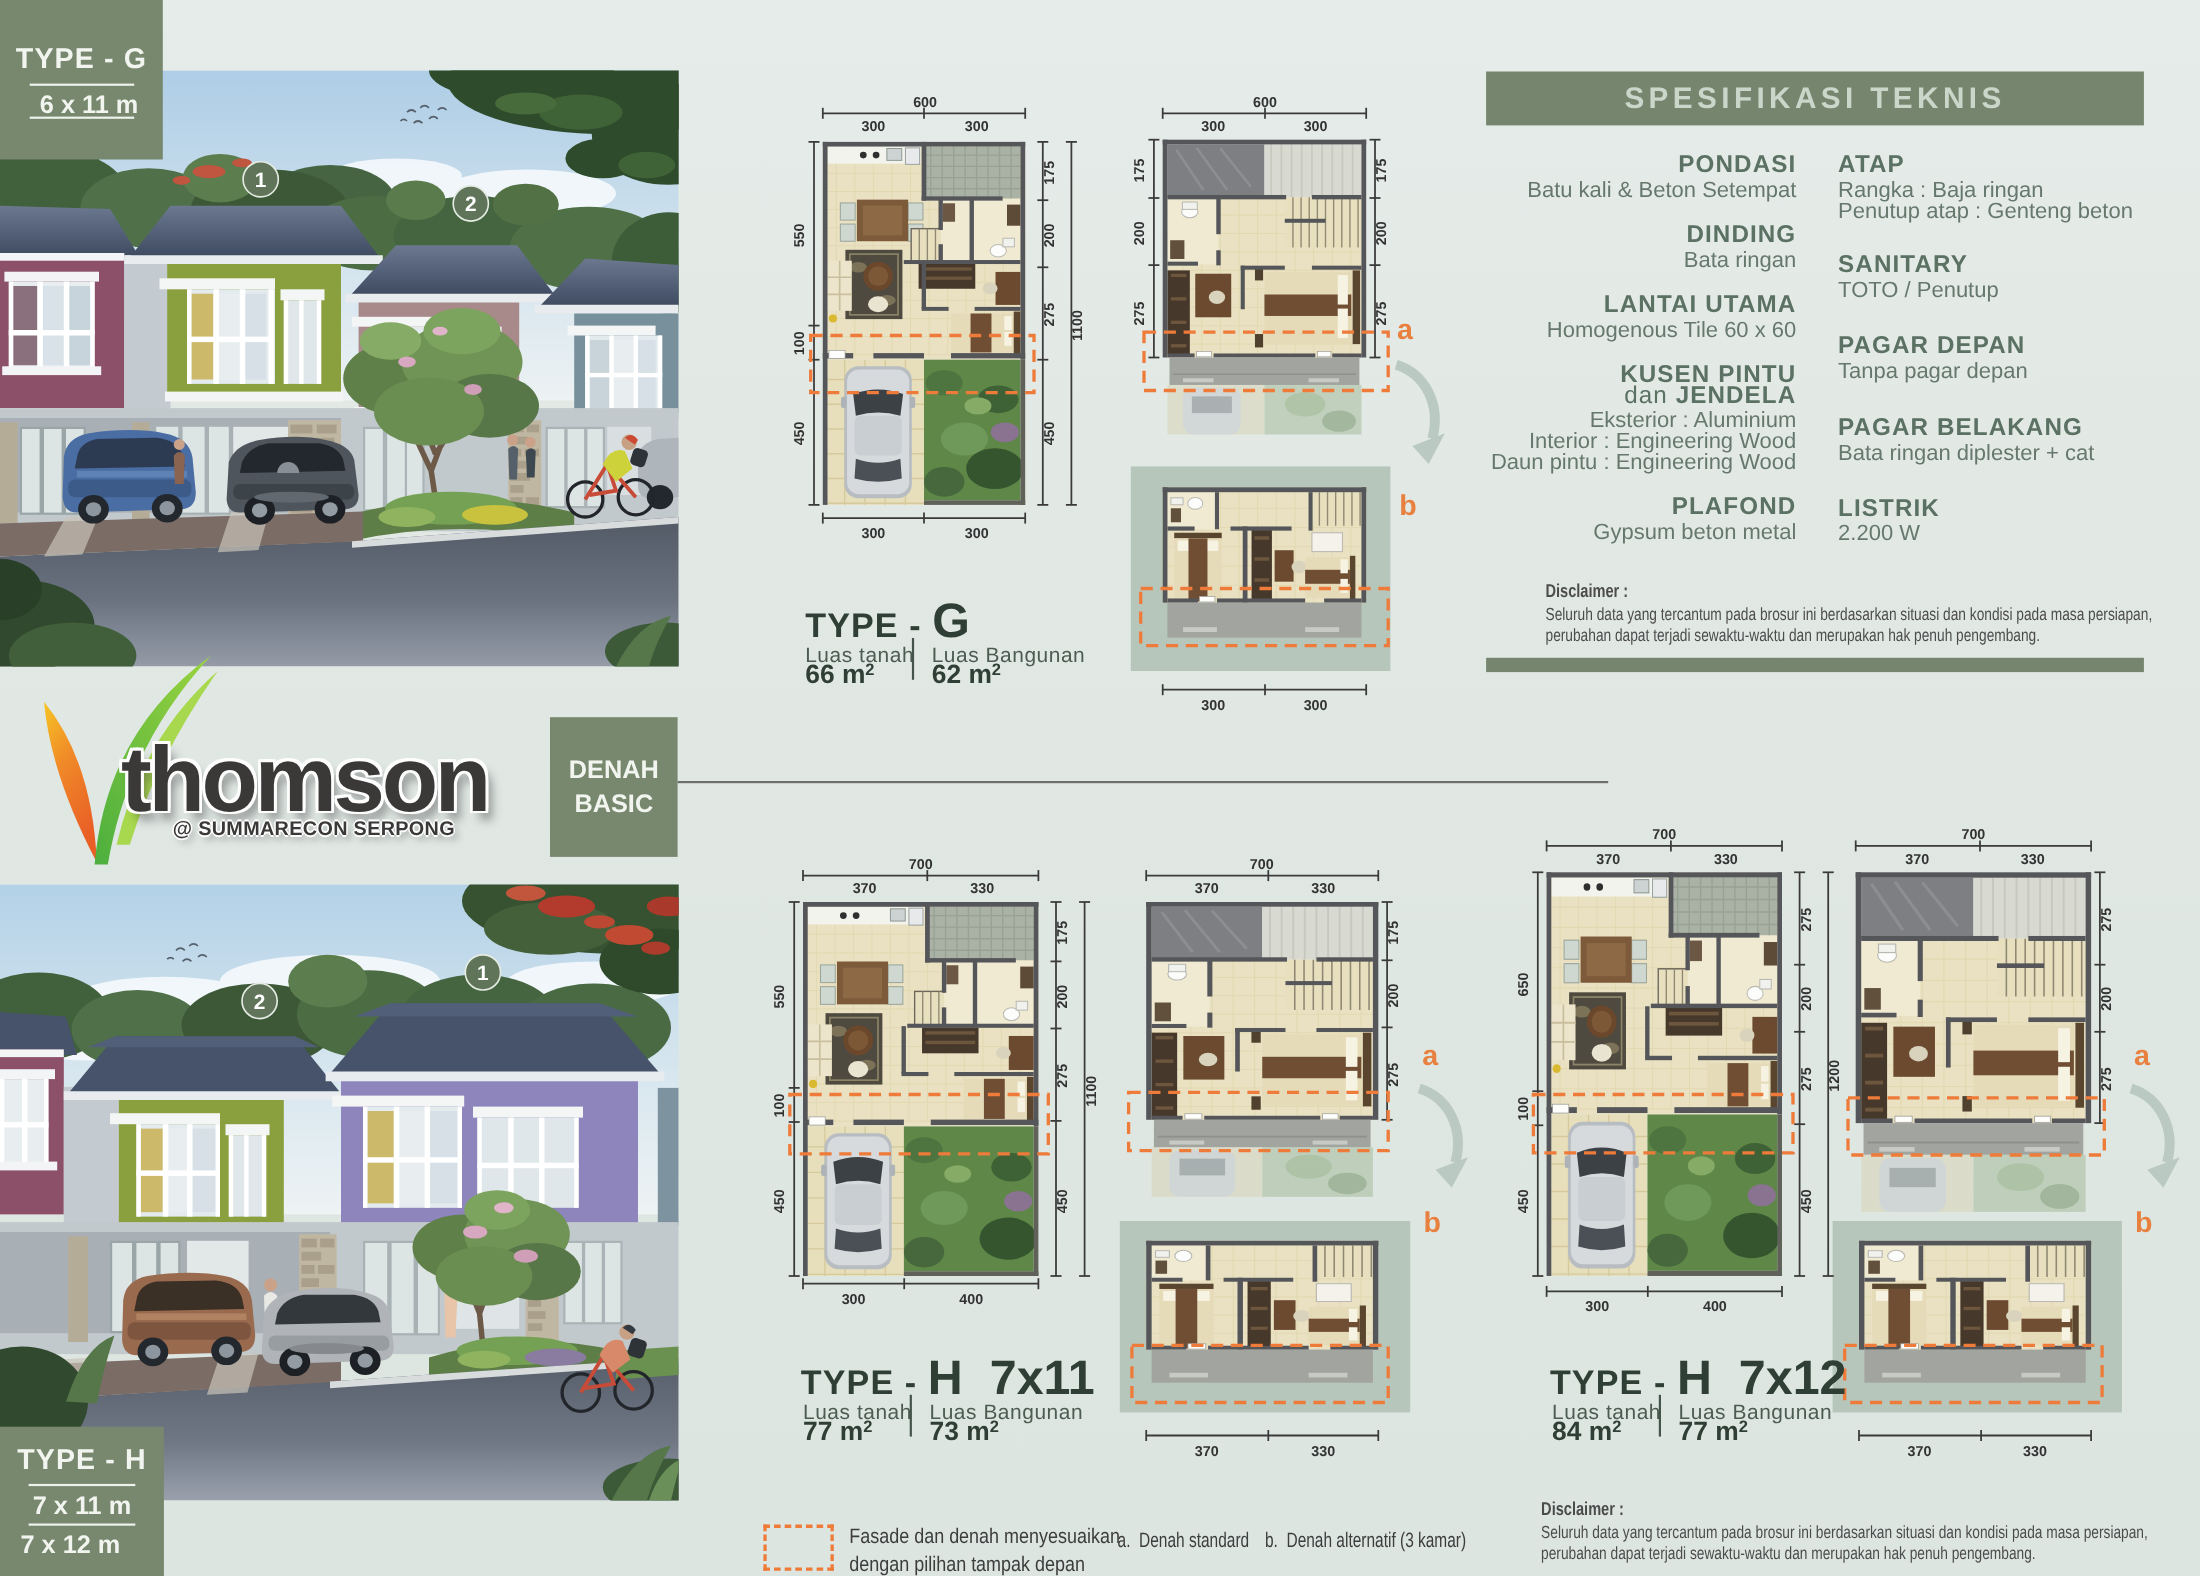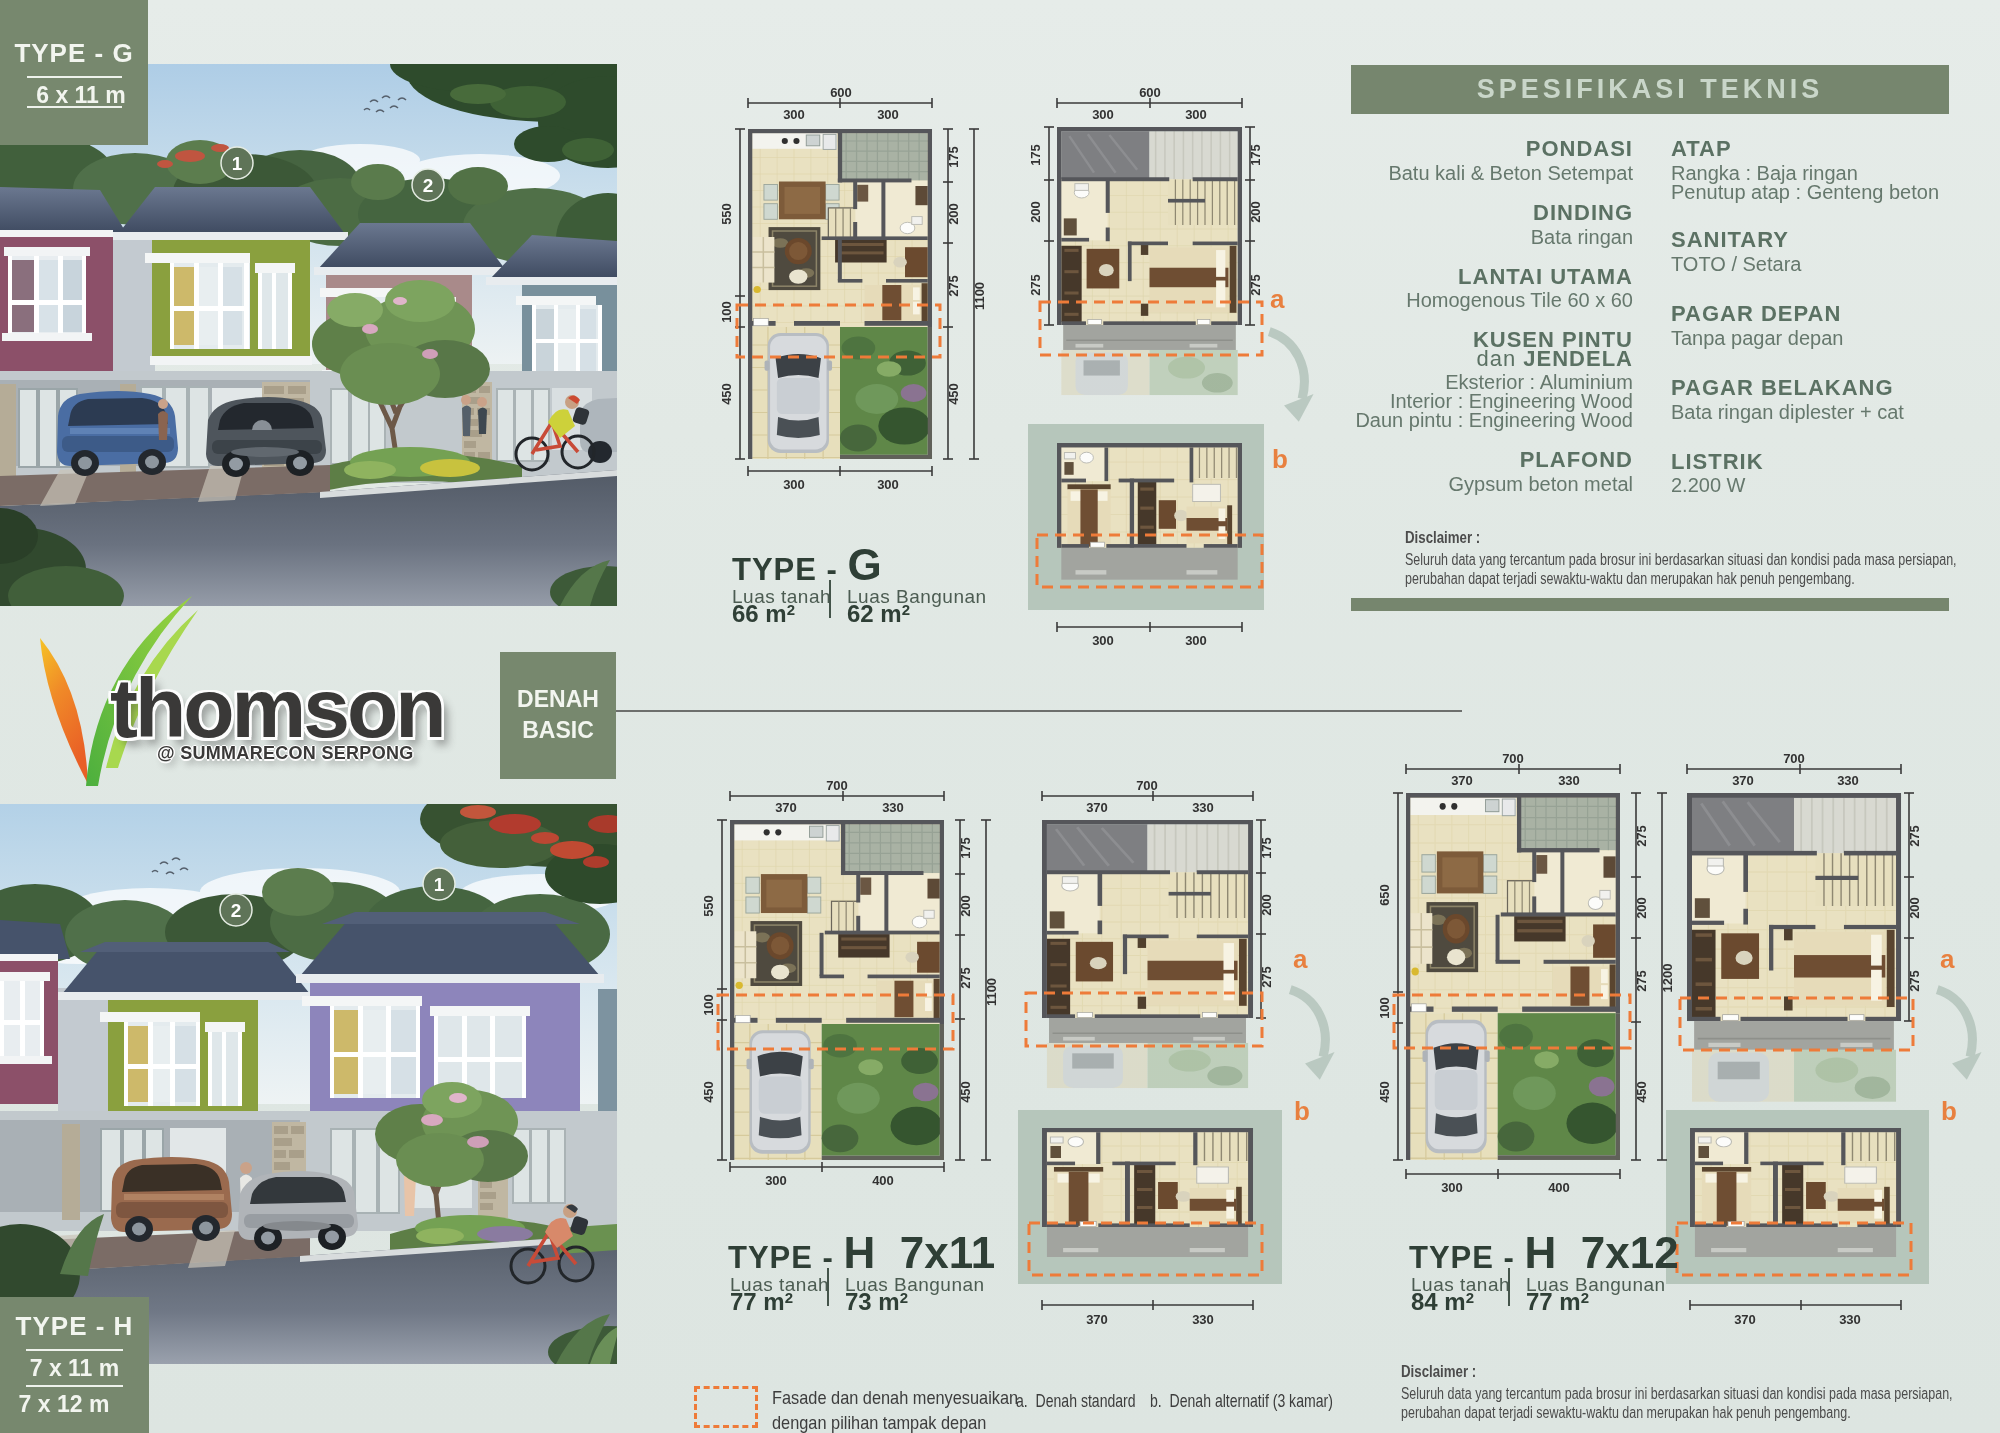--- a/index.html
+++ b/index.html
@@ -683,21 +683,21 @@
     <div class="abs specv" style="right:0;top:344px;">Daun pintu : Engineering Wood</div>
     <div class="abs spech" style="right:0;top:382px;">PLAFOND</div>
     <div class="abs specv" style="right:0;top:408px;">Gypsum beton metal</div>
   </div>
 
   <div class="abs" style="left:320px;top:0;width:280px;">
     <div class="abs spech" style="left:0;top:71px;">ATAP</div>
     <div class="abs specv" style="left:0;top:97px;">Rangka : Baja ringan</div>
     <div class="abs specv" style="left:0;top:116px;">Penutup atap : Genteng beton</div>
     <div class="abs spech" style="left:0;top:162px;">SANITARY</div>
-    <div class="abs specv" style="left:0;top:188px;">TOTO / Setara</div>
+    <div class="abs specv" style="left:0;top:188px;">TOTO / Penutup</div>
     <div class="abs spech" style="left:0;top:236px;">PAGAR DEPAN</div>
     <div class="abs specv" style="left:0;top:262px;">Tanpa pagar depan</div>
     <div class="abs spech" style="left:0;top:310px;">PAGAR BELAKANG</div>
     <div class="abs specv" style="left:0;top:336px;">Bata ringan diplester + cat</div>
     <div class="abs spech" style="left:0;top:384px;">LISTRIK</div>
     <div class="abs specv" style="left:0;top:409px;">2.200 W</div>
   </div>
 
   <div class="abs" style="left:54px;top:463px;width:700px;color:#4c4c4c;transform:scaleX(0.78);transform-origin:0 0;">
     <div style="font-size:17px;font-weight:bold;">Disclaimer :</div>

